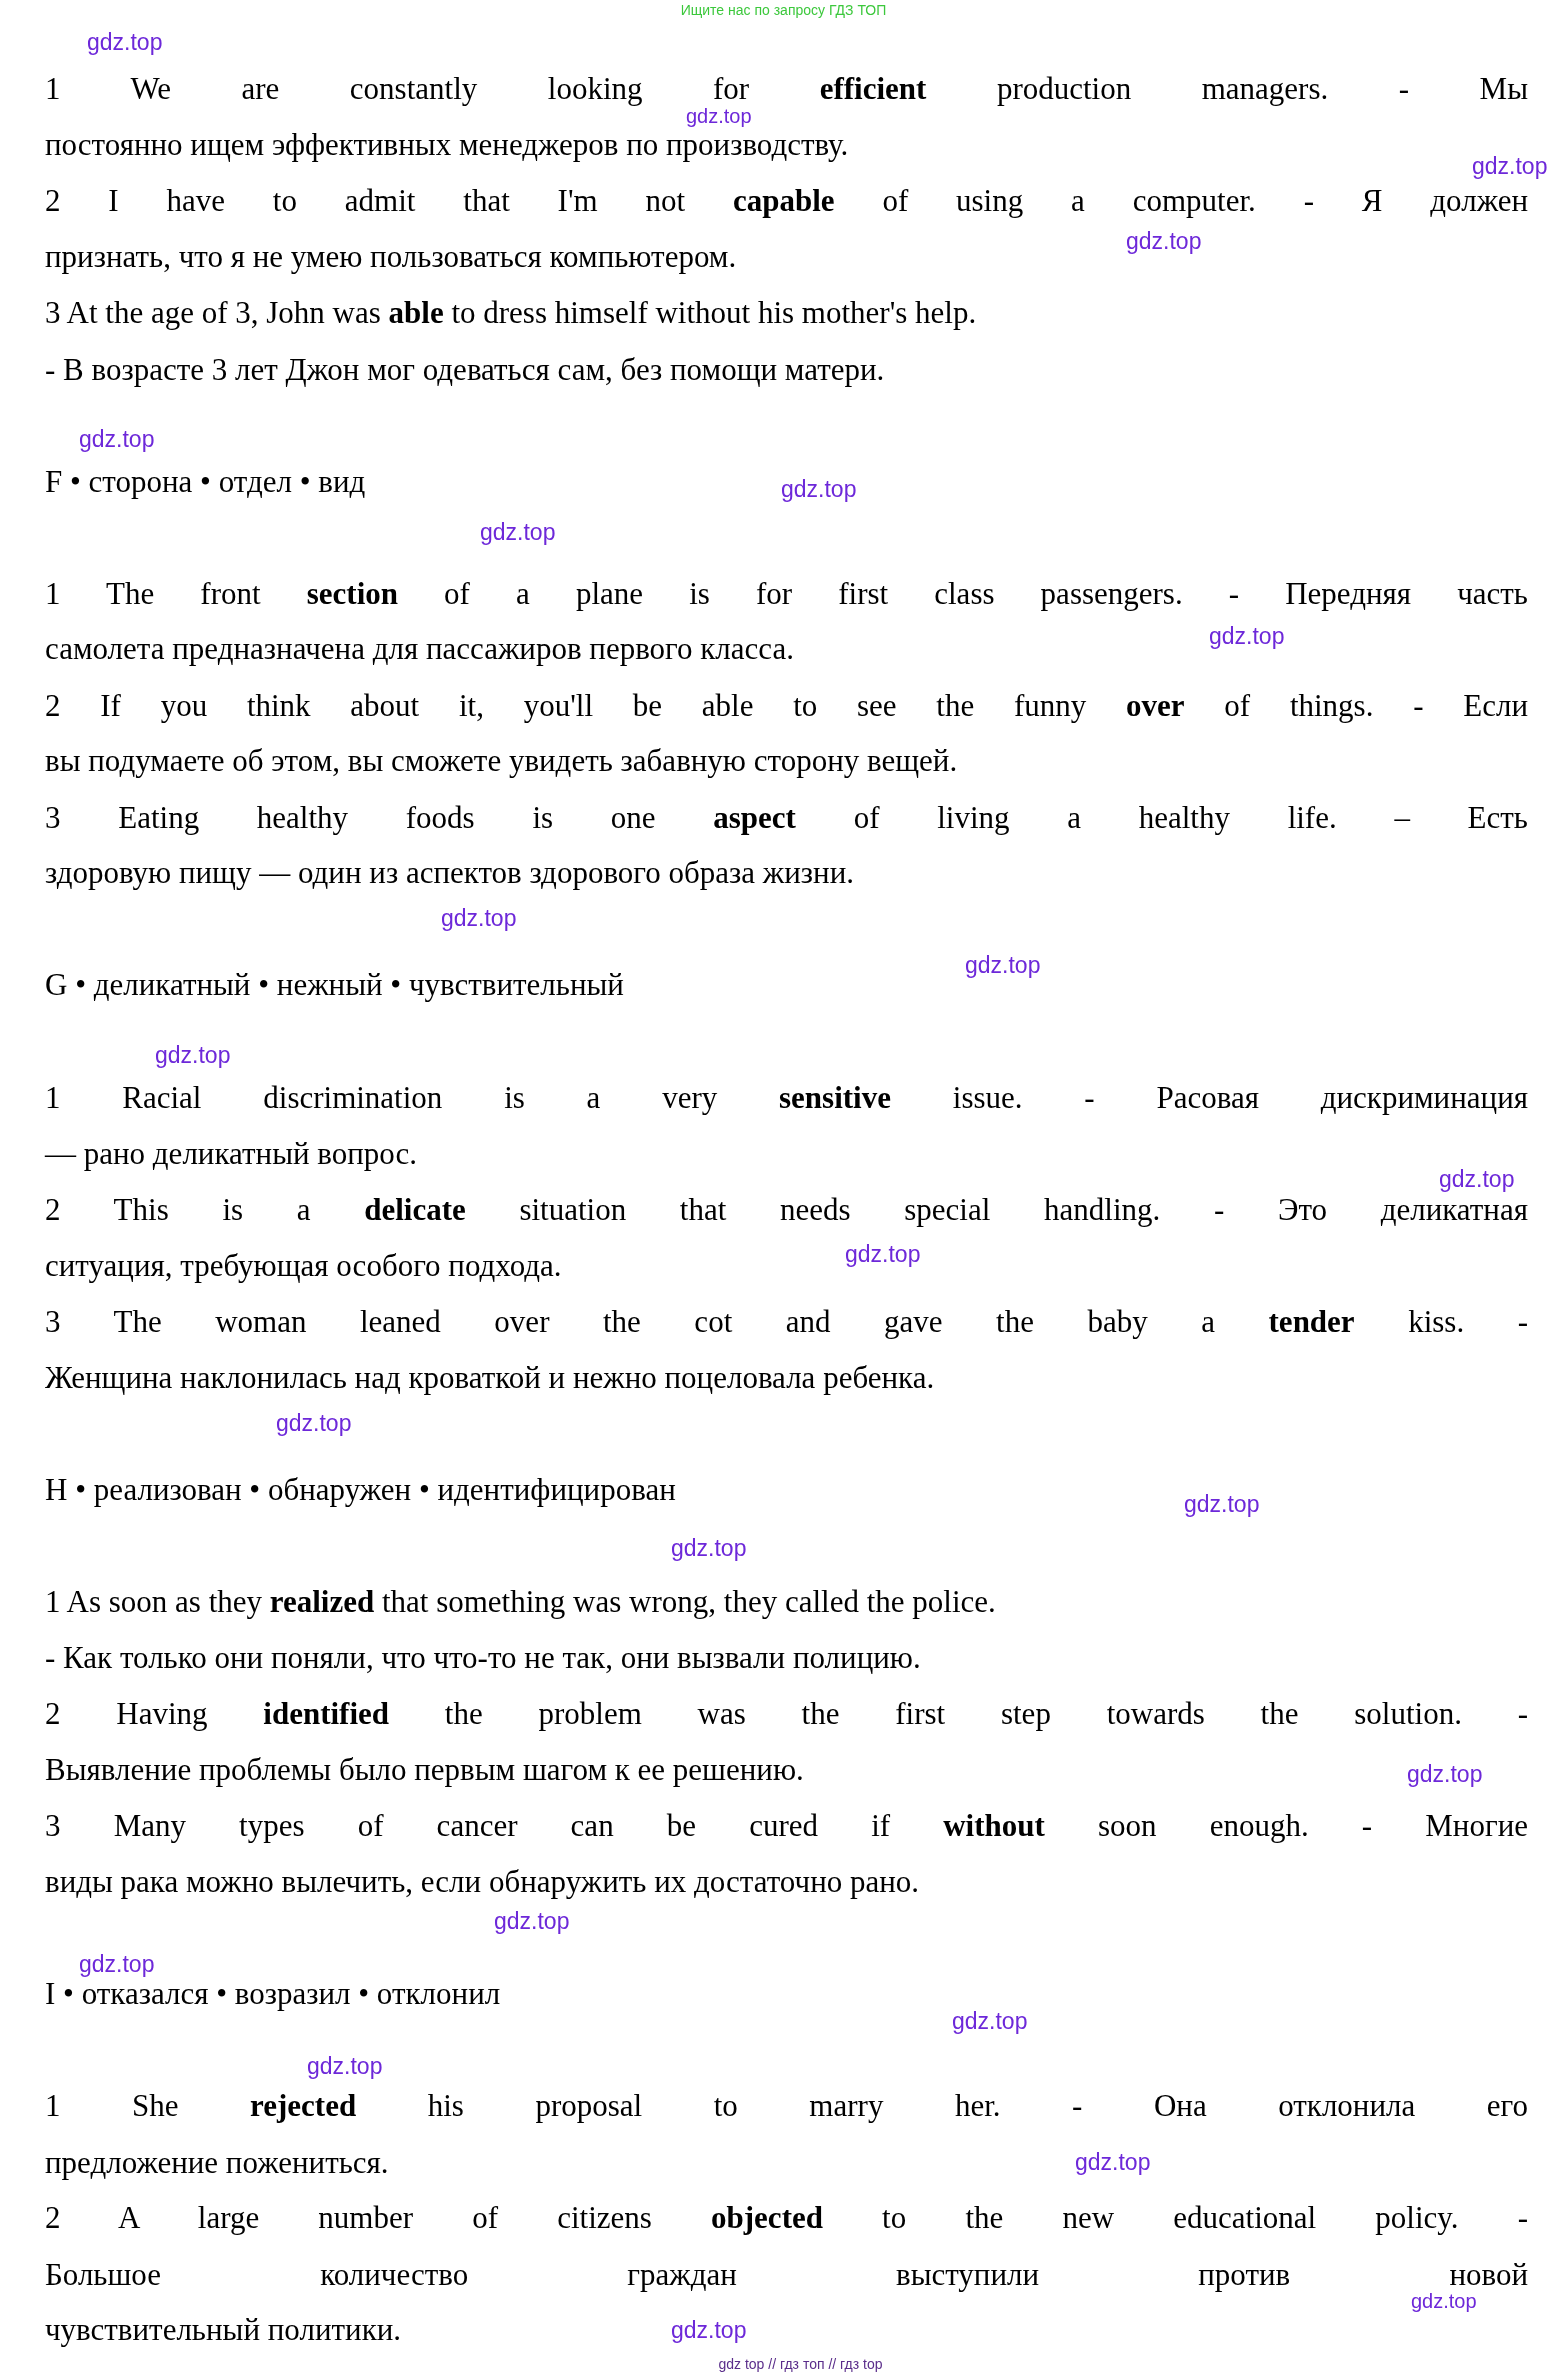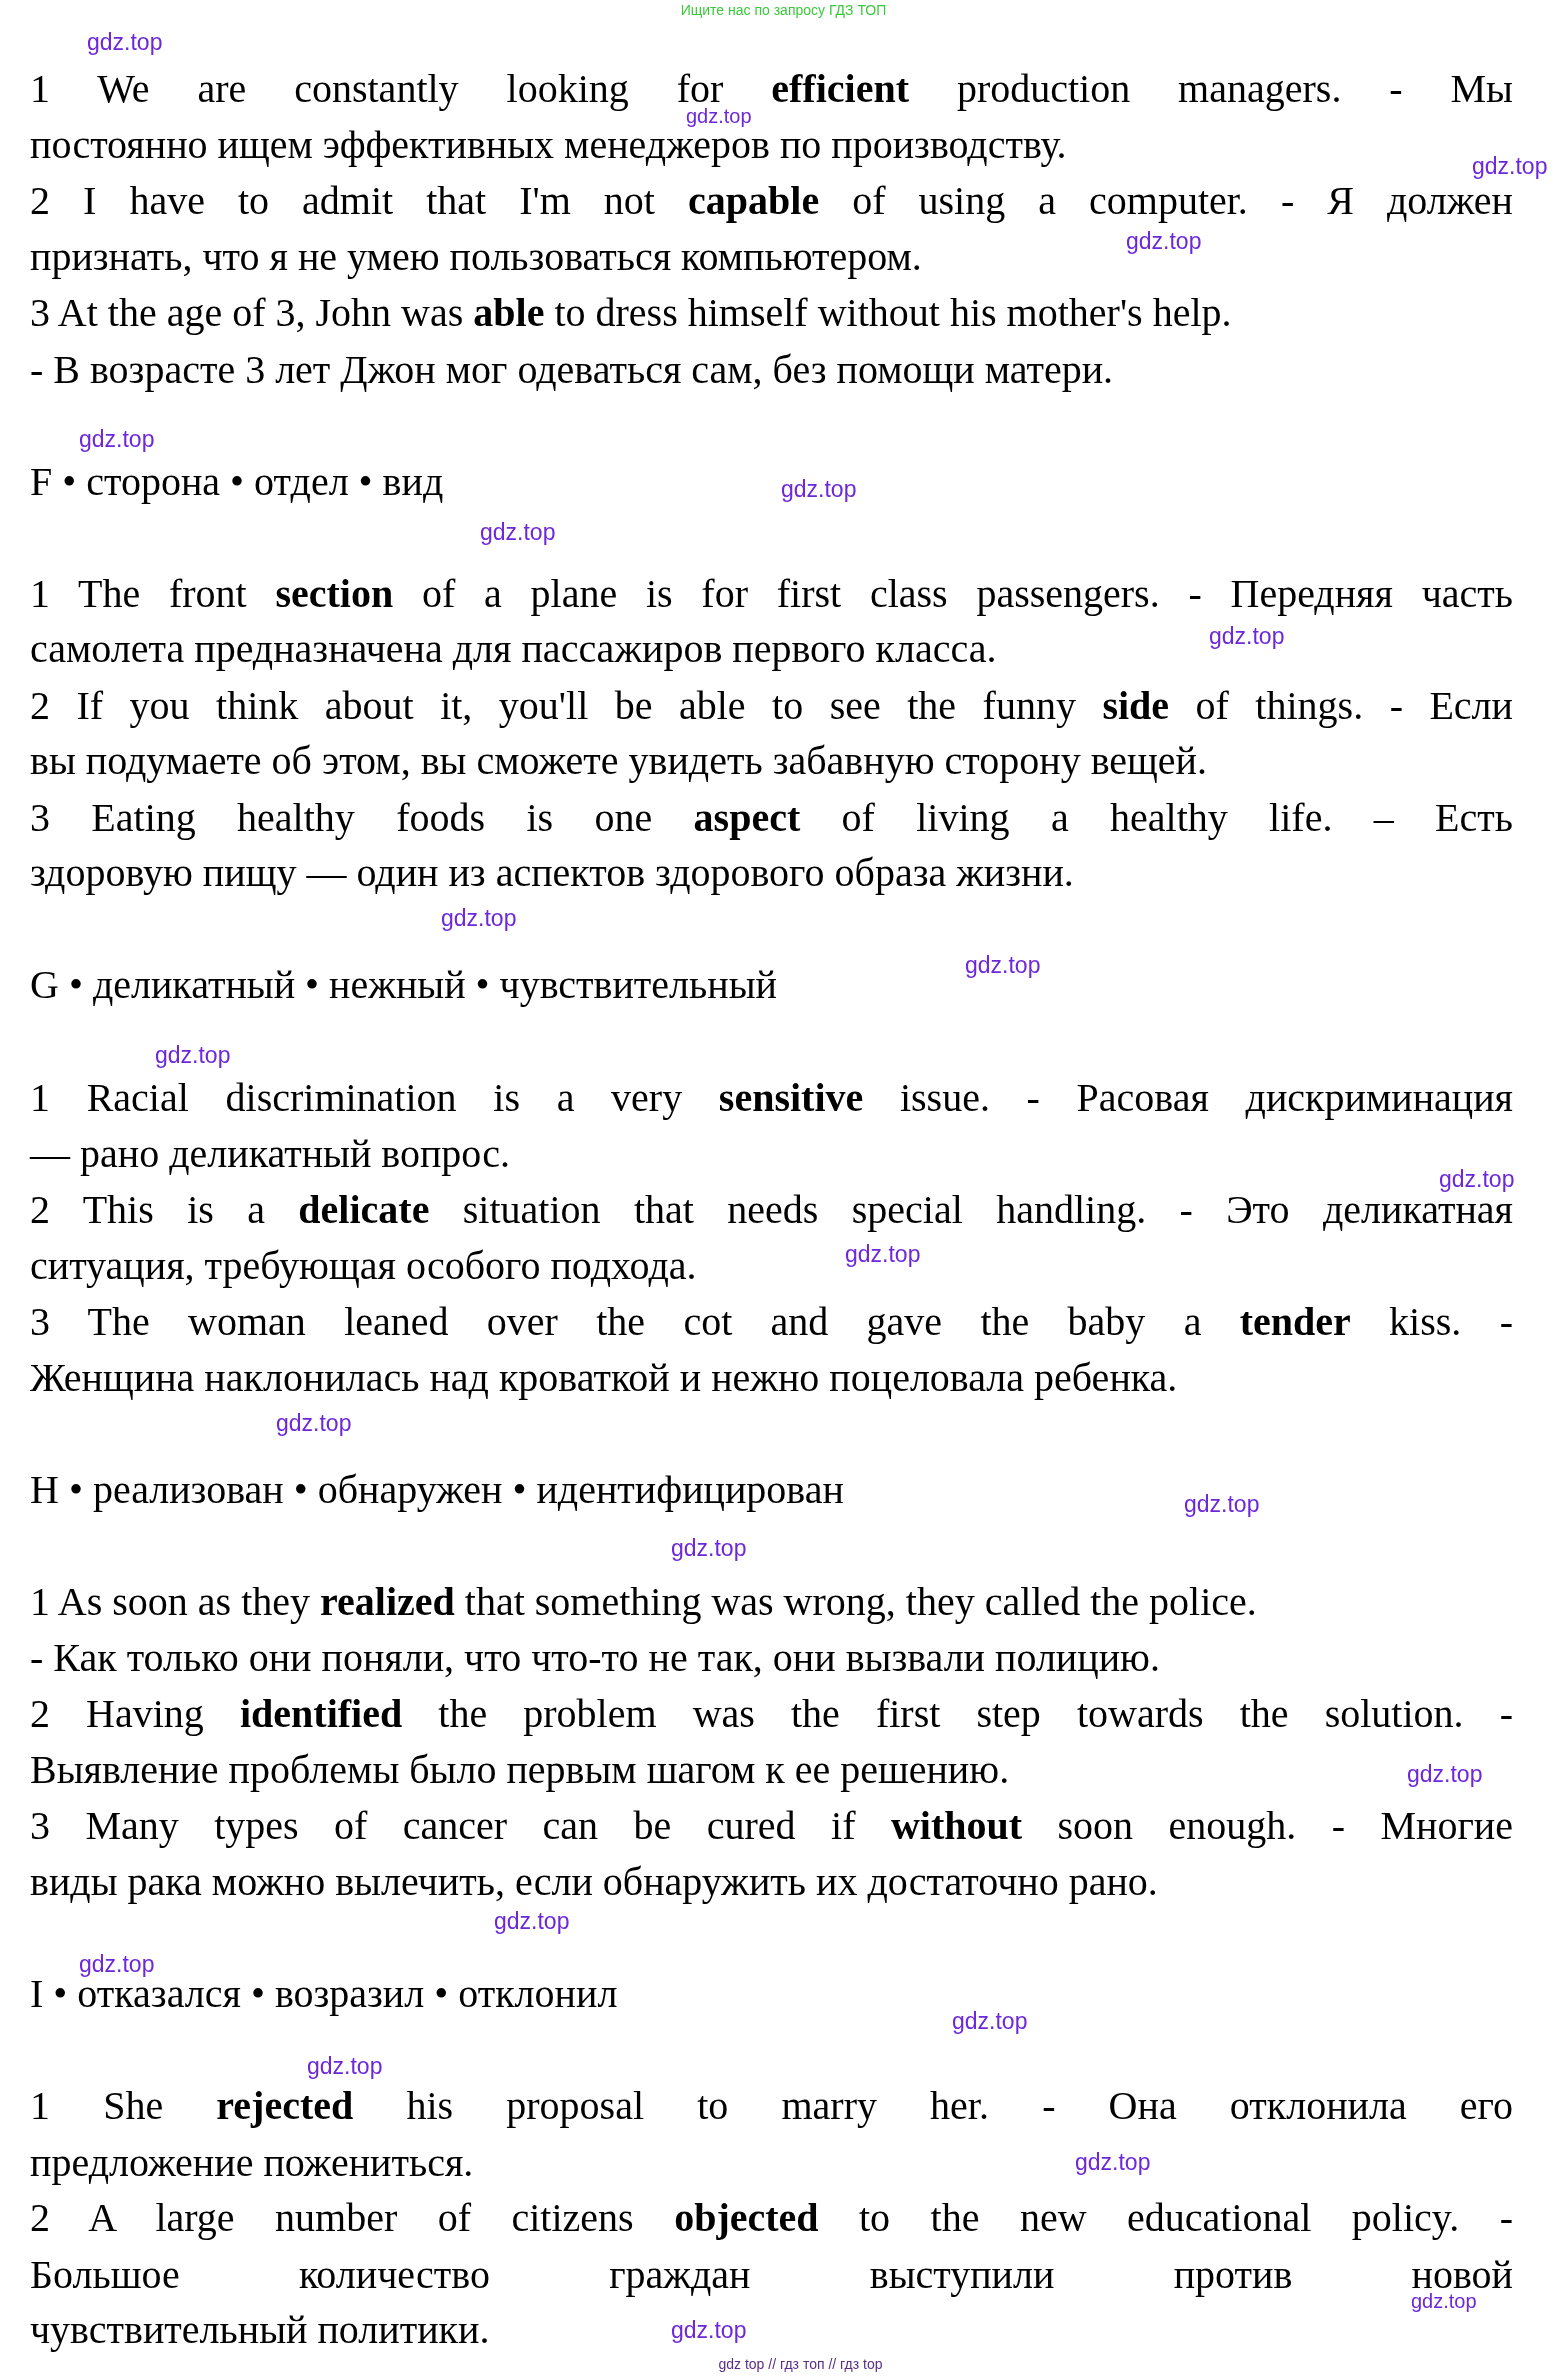--- a/index.html
+++ b/index.html
@@ -3,22 +3,22 @@
   <meta charset="utf-8">
   <style>
     html, body { margin: 0; padding: 0; background: #ffffff; }
     body { width: 1567px; height: 2377px; position: relative; overflow: hidden; }
     .header-link {
       position: absolute; top: 1.7px; left: 0; width: 1567px; text-align: center;
       font-family: "Liberation Sans", sans-serif; font-size: 14px; color: #3cc83c;
       text-decoration: none; white-space: nowrap;
     }
     .line {
-      position: absolute; left: 30px; width: 1483px;
-      font-family: "Liberation Serif", serif; font-size: 40px; line-height: 50px;
+      position: absolute; left: 45px; width: 1483px;
+      font-family: "Liberation Serif", serif; font-size: 31px; line-height: 50px;
       color: #000; white-space: nowrap;
     }
     .line.justify {
       white-space: normal; text-align: justify; text-align-last: justify; height: 50px; overflow: hidden;
     }
     .line b { font-weight: bold; }
     .heading { }
     .wm {
       position: absolute; font-family: "Liberation Sans", sans-serif; font-size: 23px;
       color: #6d28d9; white-space: nowrap; line-height: 25px;
@@ -61,21 +61,21 @@
 <div class="line justify" style="top:64px"><span>1 We are constantly looking for </span><b>efficient</b><span> production managers. - Мы</span></div>
 <div class="line" style="top:120px">постоянно ищем эффективных менеджеров по производству.</div>
 <div class="line justify" style="top:176px"><span>2 I have to admit that I'm not </span><b>capable</b><span> of using a computer. - Я должен</span></div>
 <div class="line" style="top:232px">признать, что я не умею пользоваться компьютером.</div>
 <div class="line" style="top:288px"><span>3 At the age of 3, John was </span><b>able</b><span> to dress himself without his mother's help.</span></div>
 <div class="line" style="top:345px">- В возрасте 3 лет Джон мог одеваться сам, без помощи матери.</div>
 
 <div class="line heading" style="top:457px">F • сторона • отдел • вид</div>
 <div class="line justify" style="top:569px"><span>1 The front </span><b>section</b><span> of a plane is for first class passengers. - Передняя часть</span></div>
 <div class="line" style="top:624px">самолета предназначена для пассажиров первого класса.</div>
-<div class="line justify" style="top:681px"><span>2 If you think about it, you'll be able to see the funny </span><b>side</b><span> of things. - Если</span></div>
+<div class="line justify" style="top:681px"><span>2 If you think about it, you'll be able to see the funny </span><b>over</b><span> of things. - Если</span></div>
 <div class="line" style="top:736px">вы подумаете об этом, вы сможете увидеть забавную сторону вещей.</div>
 <div class="line justify" style="top:793px"><span>3 Eating healthy foods is one </span><b>aspect</b><span> of living a healthy life. – Есть</span></div>
 <div class="line" style="top:848px">здоровую пищу — один из аспектов здорового образа жизни.</div>
 
 <div class="line heading" style="top:960px">G • деликатный • нежный • чувствительный</div>
 <div class="line justify" style="top:1073px"><span>1 Racial discrimination is a very </span><b>sensitive</b><span> issue. - Расовая дискриминация</span></div>
 <div class="line" style="top:1129px">— рано деликатный вопрос.</div>
 <div class="line justify" style="top:1185px"><span>2 This is a </span><b>delicate</b><span> situation that needs special handling. - Это деликатная</span></div>
 <div class="line" style="top:1241px">ситуация, требующая особого подхода.</div>
 <div class="line justify" style="top:1297px"><span>3 The woman leaned over the cot and gave the baby a </span><b>tender</b><span> kiss. -</span></div>

